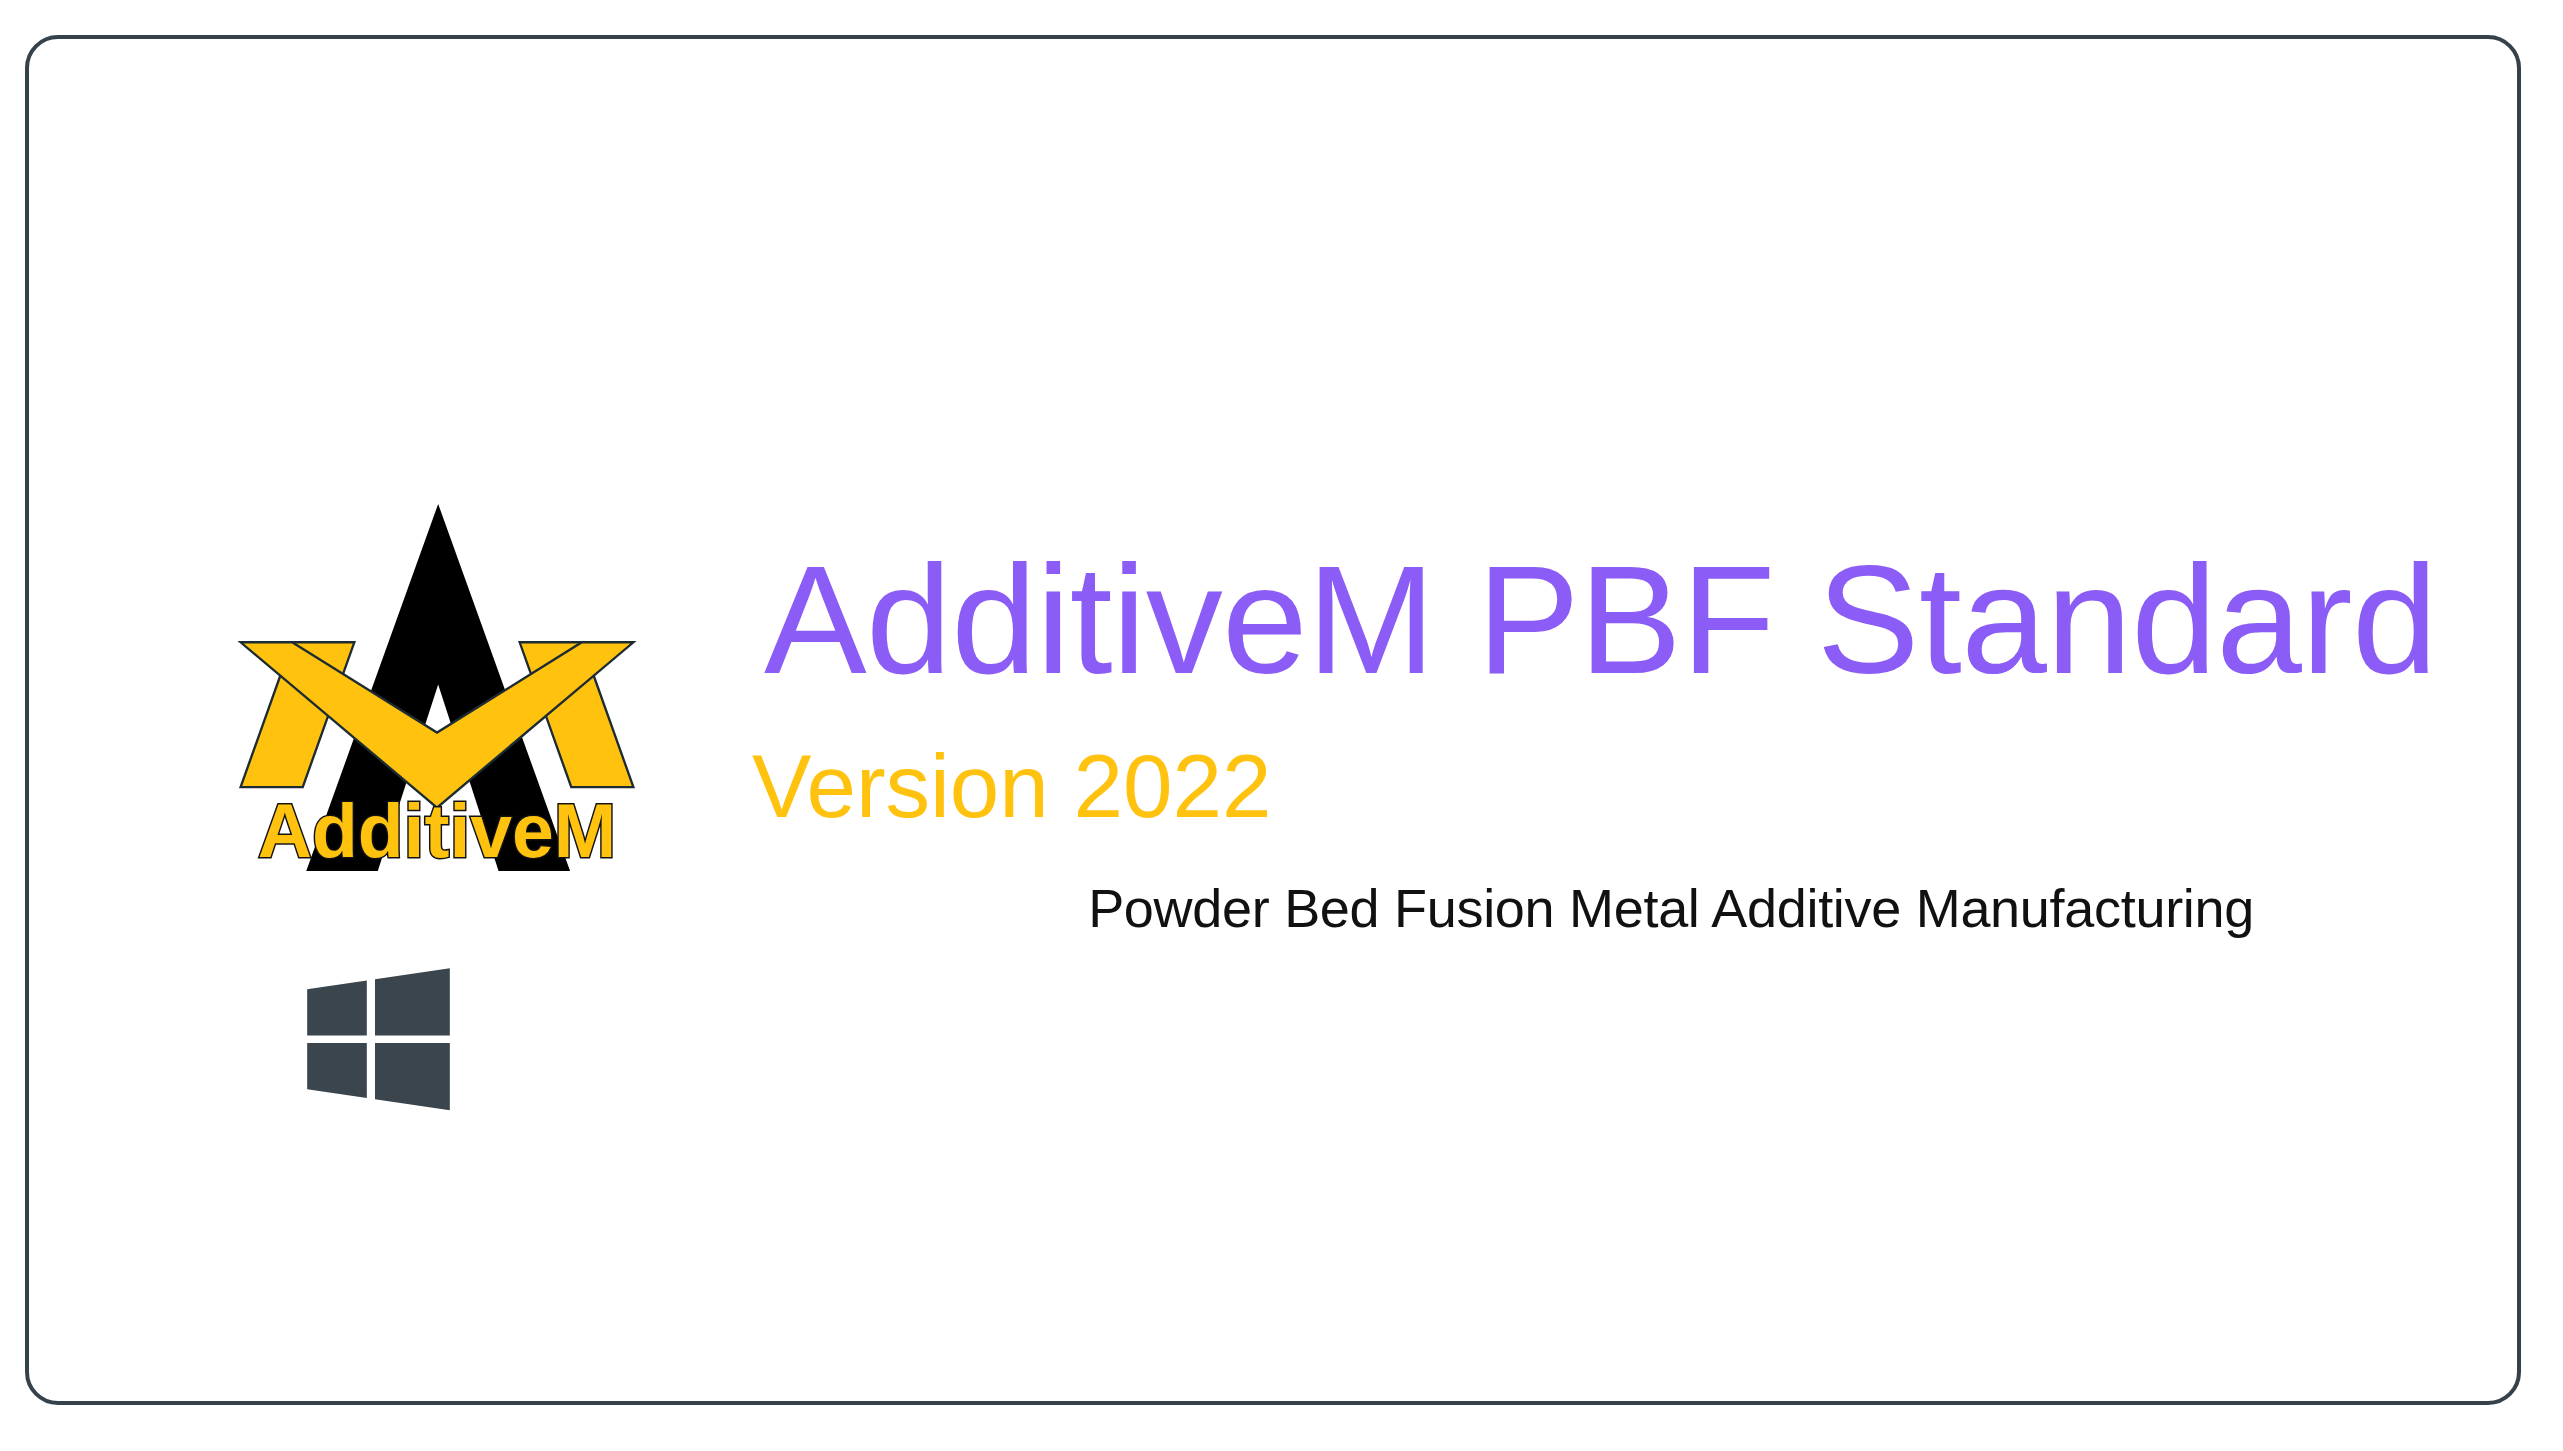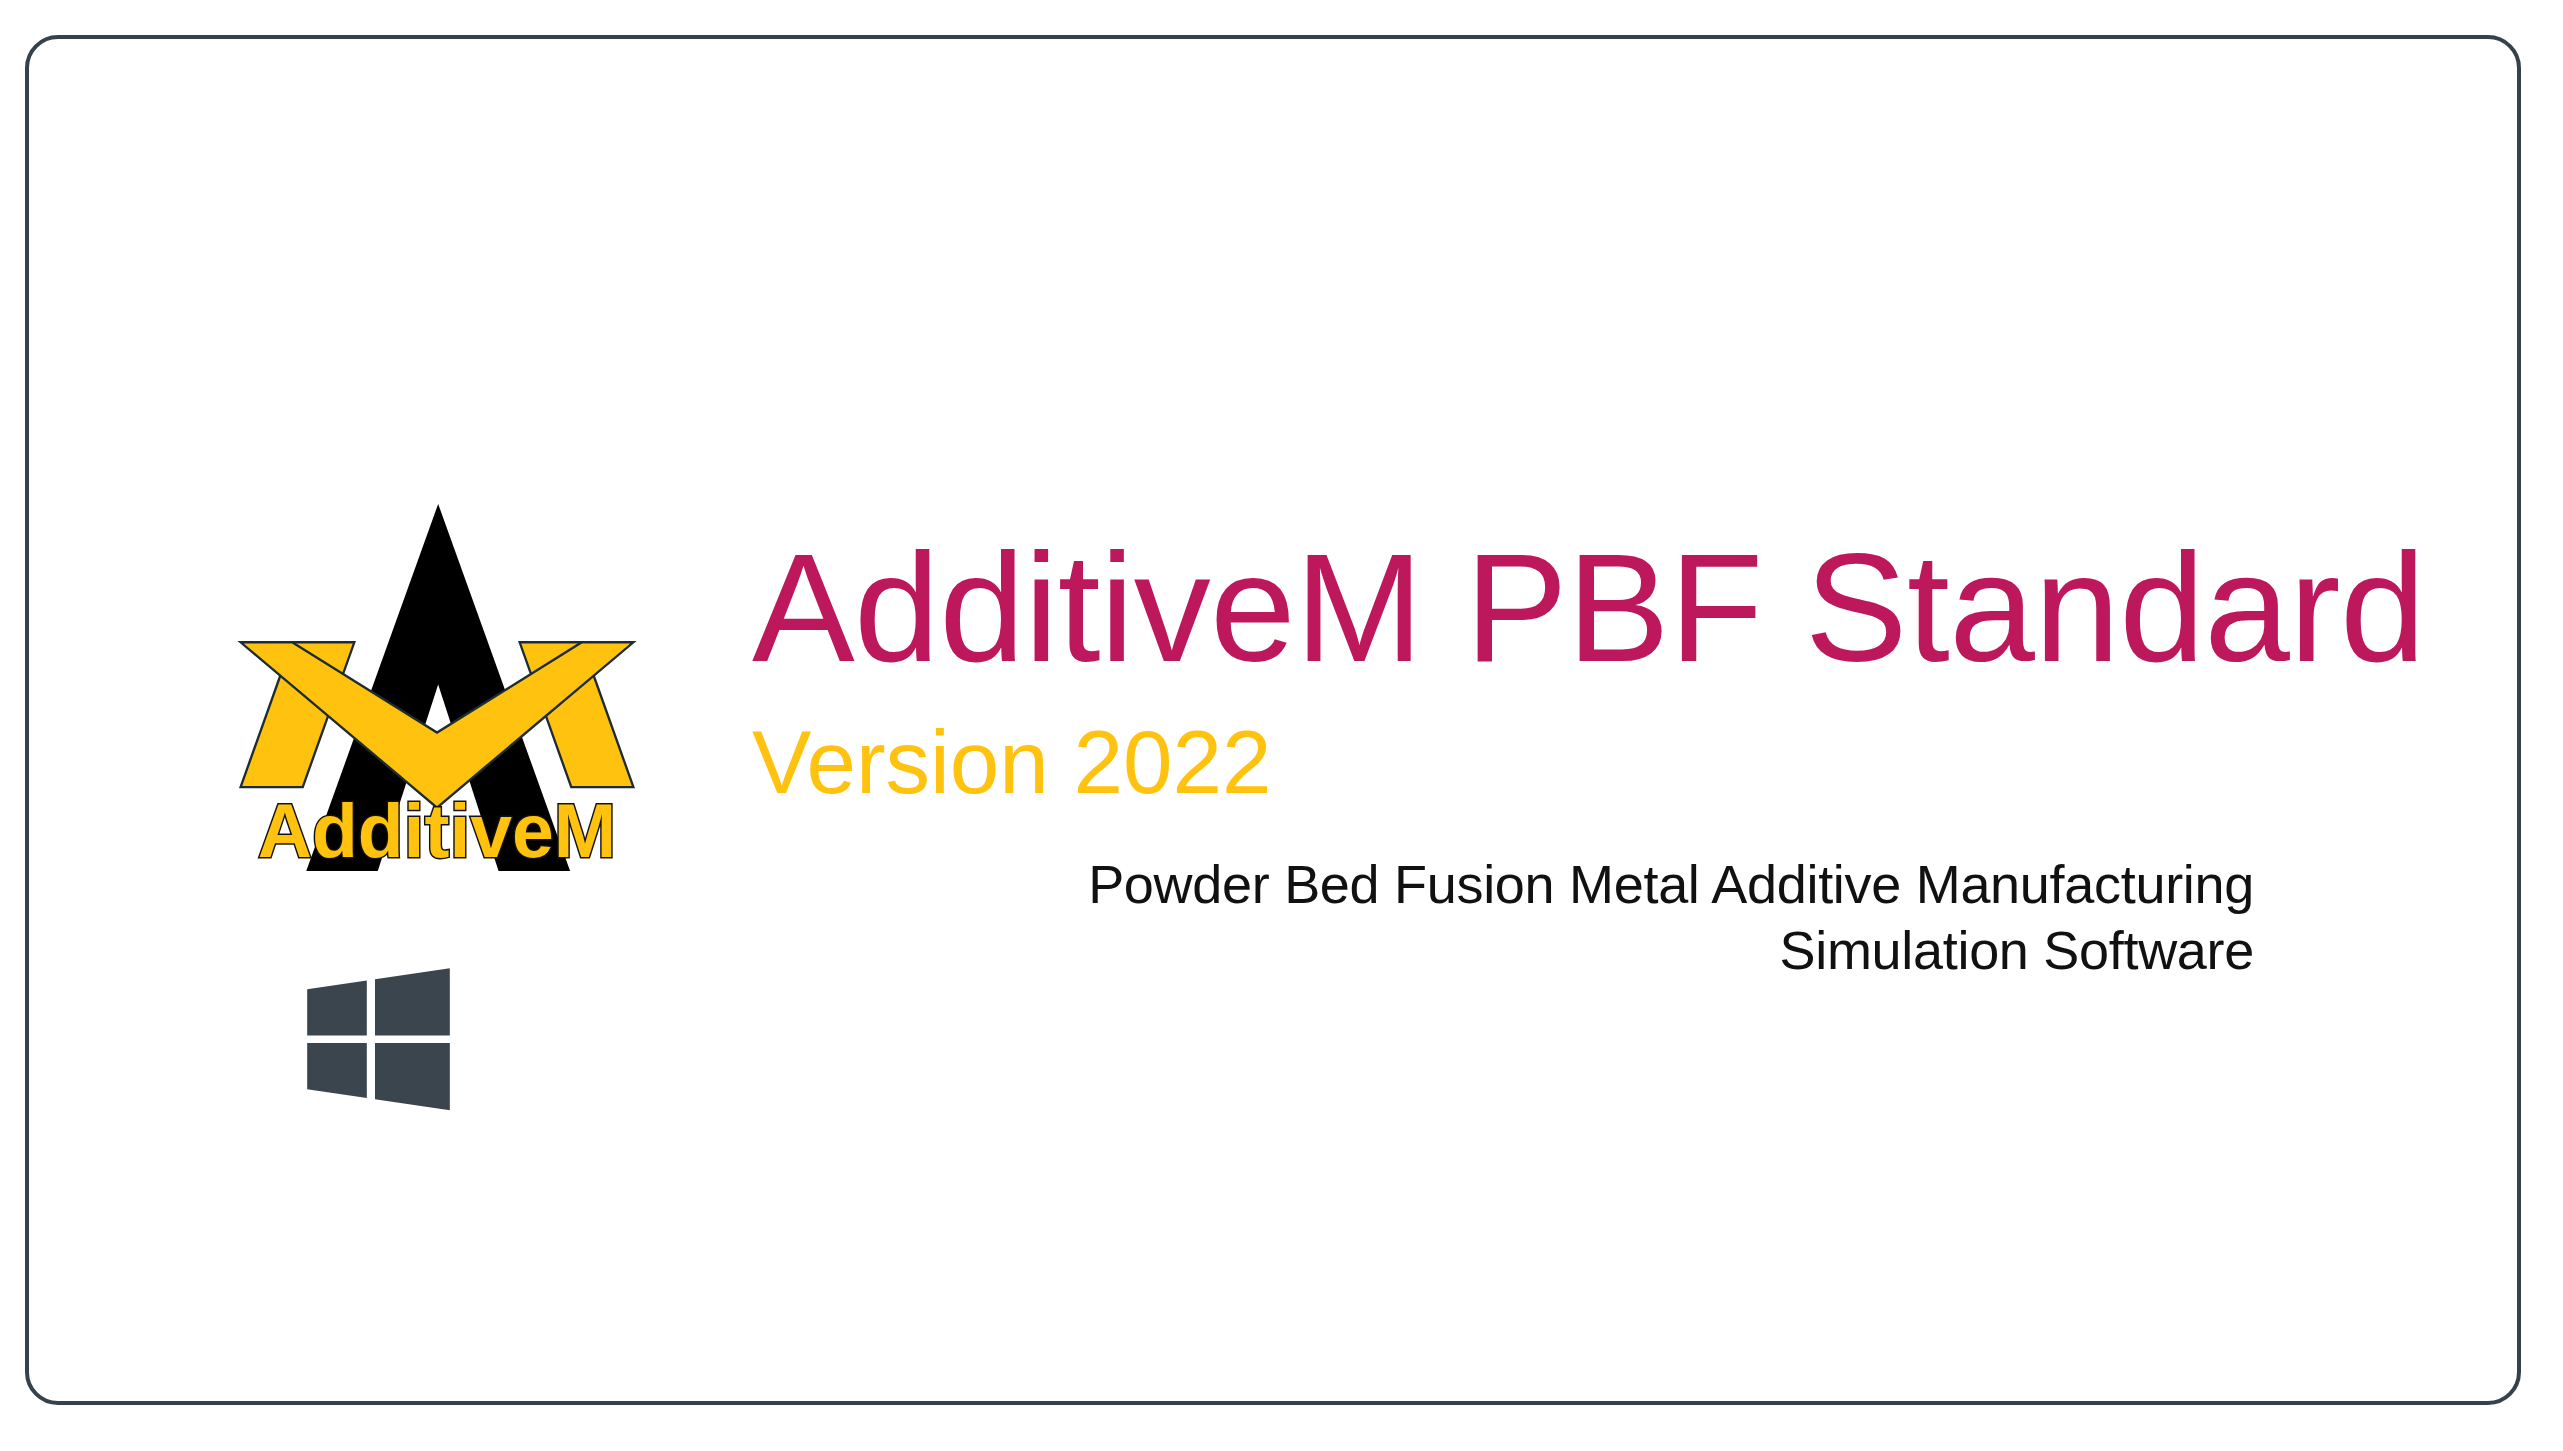--- a/index.html
+++ b/index.html
@@ -54,23 +54,23 @@
     left: 723px;
     top: 492px;
     width: 1760px;
   }
 
   #product-title {
     font-size: 154px;
     line-height: 1.0;
     font-weight: 400;
     letter-spacing: -0.6px;
-    color: #be185d;
+    color: #8b5cf6;
     white-space: nowrap;
-    margin: 0;
+    margin: 12px;
   }
 
   #product-version {
     font-size: 89px;
     line-height: 1.0;
     font-weight: 400;
     letter-spacing: 0px;
     color: #ffc20e;
     white-space: nowrap;
     margin: 0;
@@ -124,18 +124,17 @@
     </svg>
   </div>
 
   <div id="text-column">
     <div id="product-title">AdditiveM PBF Standard</div>
 
     <div id="product-version">Version 2022</div>
 
     <div id="product-tagline">
       <span class="tagline-line">Powder Bed Fusion Metal Additive Manufacturing</span>
-      <span class="tagline-line">Simulation Software</span>
     </div>
   </div>
 
 </div>
 
 
 </body></html>

